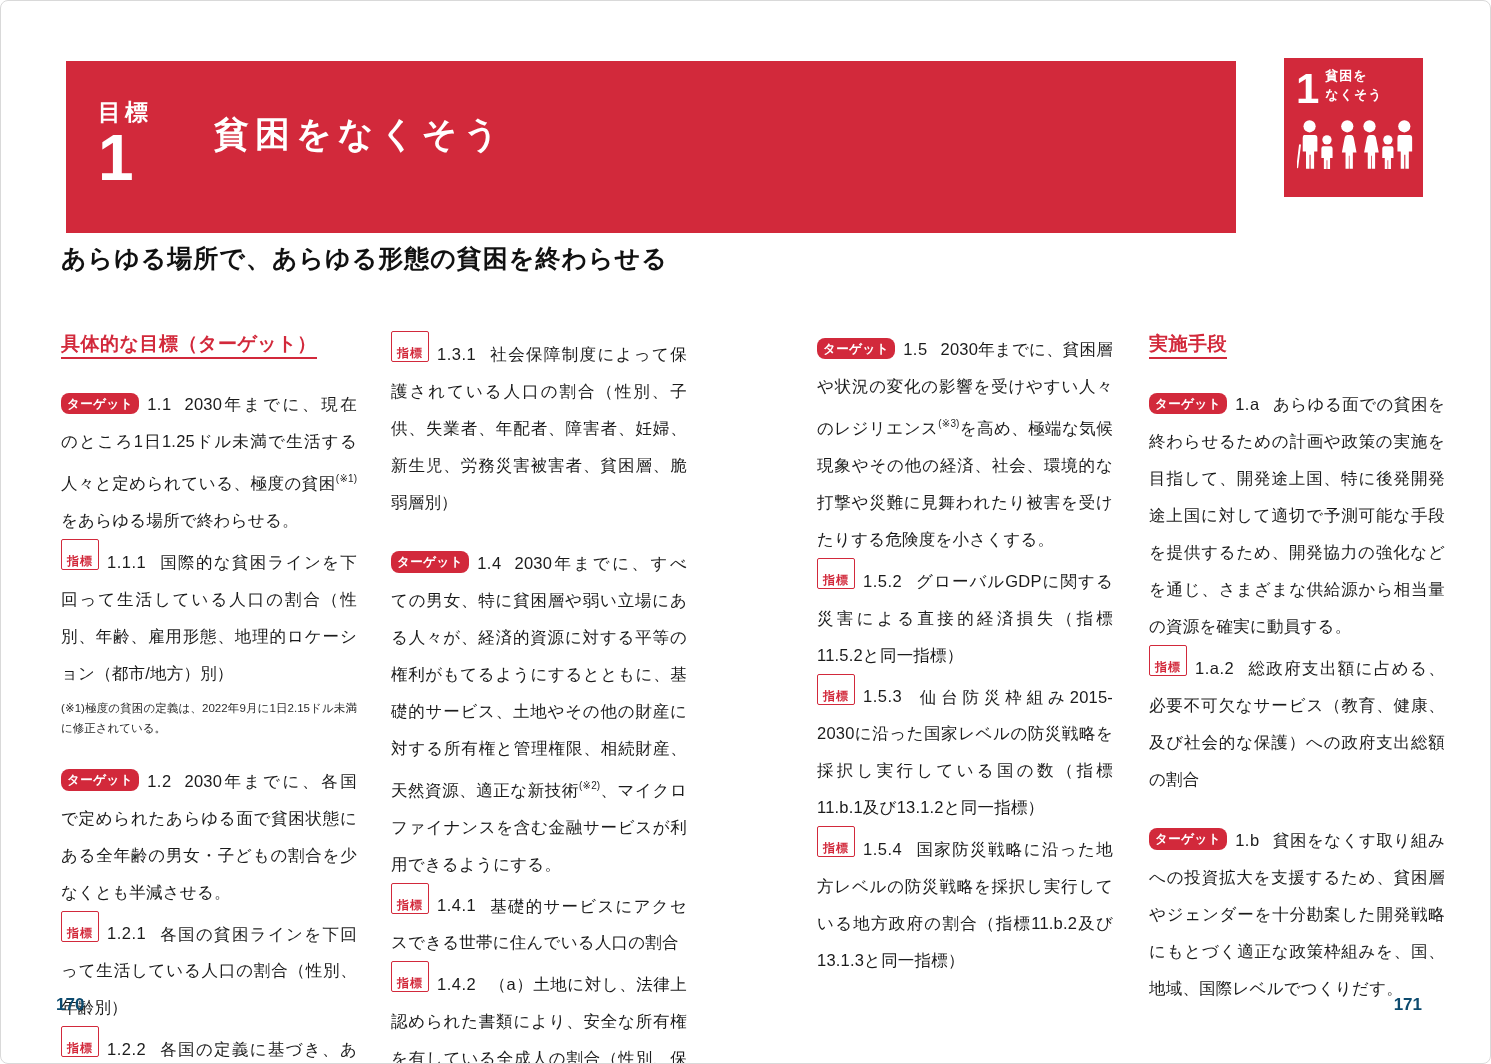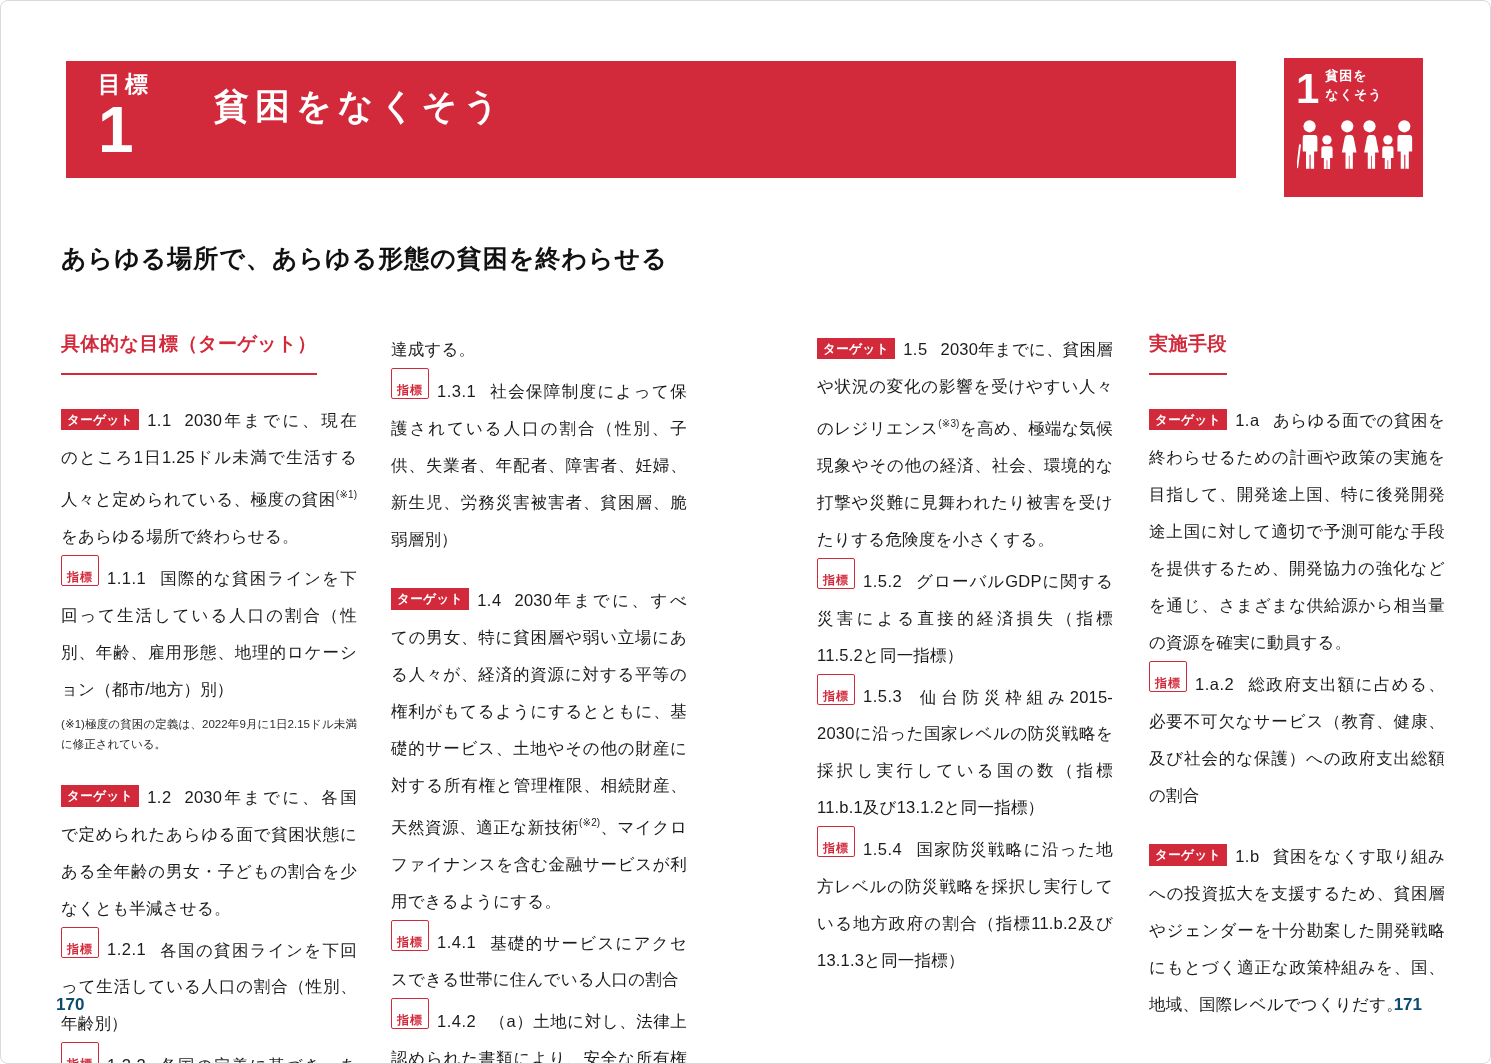--- a/index.html
+++ b/index.html
@@ -2,21 +2,21 @@
 <html lang="ja"><head>
 <meta charset="utf-8">
 <style>
   :root{ --red:#D2293B; --ink:#1b1b1b; }
   *{ box-sizing:border-box; margin:0; padding:0; }
   body{ font-family:"Liberation Sans","DejaVu Sans",sans-serif; background:#fff; }
   .page{ position:relative; width:1491px; height:1064px; background:#ffffff;
          border:1px solid #d9d9d9; border-radius:8px; overflow:hidden; }
 
   
-  .banner{ position:absolute; left:65px; top:60px; width:1170px; height:117px;
+  .banner{ position:absolute; left:65px; top:60px; width:1170px; height:172px;
            background:var(--red); display:flex; align-items:center; }
   .goal-id{ margin-left:32px; color:#fff; text-align:left; margin-top:-4px; }
   .goal-label{ font-size:23px; font-weight:bold; letter-spacing:4px; line-height:1; }
   .goal-number{ font-size:64px; font-weight:bold; line-height:1.0; margin-top:2px; }
   .goal-title{ color:#fff; font-size:35px; font-weight:bold; letter-spacing:6px;
                margin-left:62px; margin-top:-26px; }
 
   
   .sdg-icon{ position:absolute; left:1283px; top:57px; width:139px; height:139px;
              background:var(--red); color:#fff; padding:9px 8px 6px 10px; }
@@ -30,29 +30,29 @@
              color:#111; letter-spacing:1px; }
 
   
   .columns{ position:absolute; left:60px; top:330px; display:flex; }
   .col{ width:296px; }
   .col + .col{ margin-left:34px; }
   .col:nth-child(3){ margin-left:130px; }
   .col:nth-child(4){ margin-left:36px; }
 
   .col-heading{ display:table; color:var(--red); font-size:19px; font-weight:bold;
-                letter-spacing:0.5px; padding-bottom:16px; border-bottom:2.5px solid var(--red);
+                letter-spacing:0.5px; padding-bottom:0; border-bottom:2.5px solid var(--red);
                 margin:0 0 27px 0; }
 
   .block{ font-size:16.5px; line-height:37px; color:var(--ink); text-align:justify;
           letter-spacing:0.2px; }
   .sec-gap{ margin-top:24px; }
 
   .badge-target{ display:inline-block; background:var(--red); color:#fff; font-size:12.5px;
-                 font-weight:bold; line-height:1; padding:5px 6px 4px; border-radius:0;
+                 font-weight:bold; line-height:1; padding:5px 6px 4px; border-radius:8px;
                  margin-right:8px; vertical-align:2.5px; letter-spacing:0.5px; }
   .badge-indicator{ display:inline-block; background:#fff; color:var(--red);
                     border:1.5px solid var(--red); font-size:12px; font-weight:bold;
                     line-height:1; padding:15px 5px 2px; border-radius:2px;
                     margin-right:8px; vertical-align:2.5px; letter-spacing:1px; }
   .num{ font-weight:normal; margin-right:13px; letter-spacing:0.5px; }
   .fn-ref{ font-size:10px; vertical-align:7px; letter-spacing:0; }
 
   .footnote{ font-size:11.5px; line-height:1.8; color:#2a2a2a; text-align:justify;
              margin-top:6px; letter-spacing:0; }
@@ -123,21 +123,20 @@
 
       <p class="block sec-gap"><span class="badge-target">ターゲット</span><b class="num">1.2</b><span>2030年までに、各国で定められたあらゆる面で貧困状態にある全年齢の男女・子どもの割合を少なくとも半減させる。</span></p>
 
       <p class="block"><span class="badge-indicator">指標</span><b class="num">1.2.1</b><span>各国の貧困ラインを下回って生活している人口の割合（性別、年齢別）</span></p>
 
       <p class="block"><span class="badge-indicator">指標</span><b class="num">1.2.2</b><span>各国の定義に基づき、あらゆる次元で貧困ラインを下回って生活している男性、女性及び子供の割合（全年齢）</span></p>
 
     </div>
 
     <div class="col">
-      <p class="block"><span>達成する。</span></p>
 
       <p class="block"><span class="badge-indicator">指標</span><b class="num">1.3.1</b><span>社会保障制度によって保護されている人口の割合（性別、子供、失業者、年配者、障害者、妊婦、新生児、労務災害被害者、貧困層、脆弱層別）</span></p>
 
       <p class="block sec-gap"><span class="badge-target">ターゲット</span><b class="num">1.4</b><span>2030年までに、すべての男女、特に貧困層や弱い立場にある人々が、経済的資源に対する平等の権利がもてるようにするとともに、基礎的サービス、土地やその他の財産に対する所有権と管理権限、相続財産、天然資源、適正な新技術</span><sup class="fn-ref">(※2)</sup><span>、マイクロファイナンスを含む金融サービスが利用できるようにする。</span></p>
 
       <p class="block"><span class="badge-indicator">指標</span><b class="num">1.4.1</b><span>基礎的サービスにアクセスできる世帯に住んでいる人口の割合</span></p>
 
       <p class="block"><span class="badge-indicator">指標</span><b class="num">1.4.2</b><span>（a）土地に対し、法律上認められた書類により、安全な所有権を有している全成人の割合（性別、保有の種類別）</span></p>
 
     </div>

